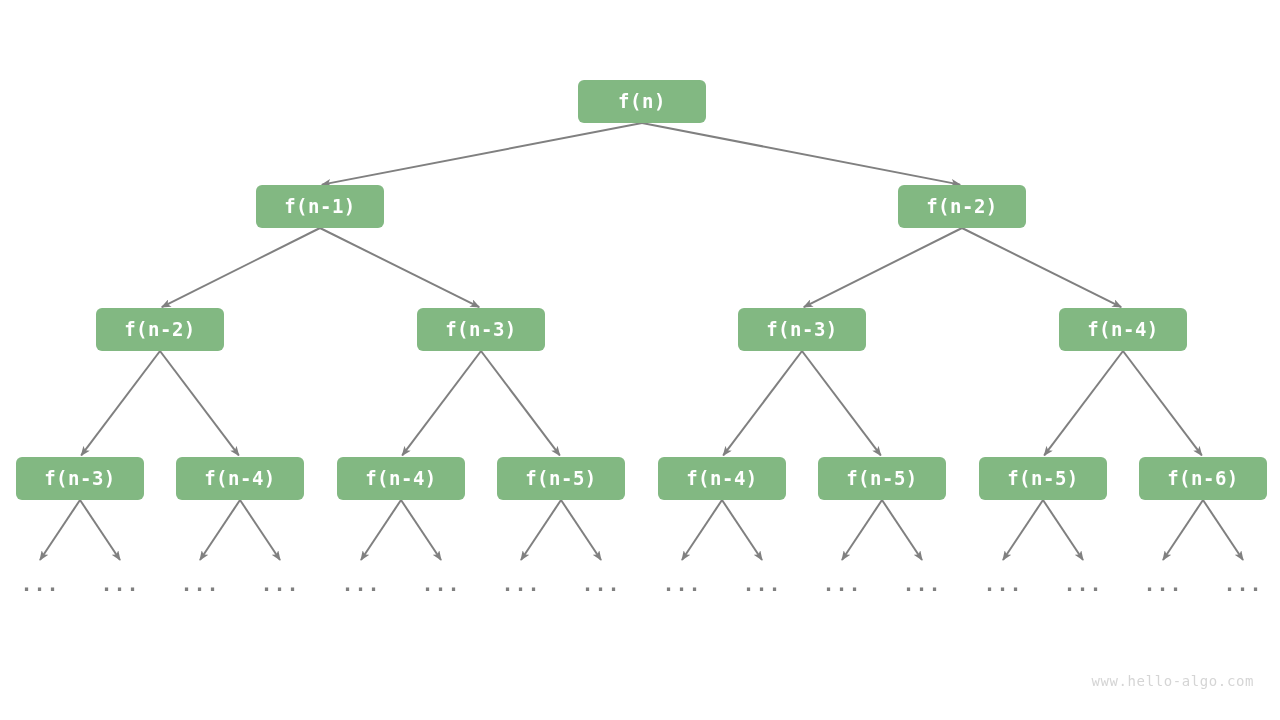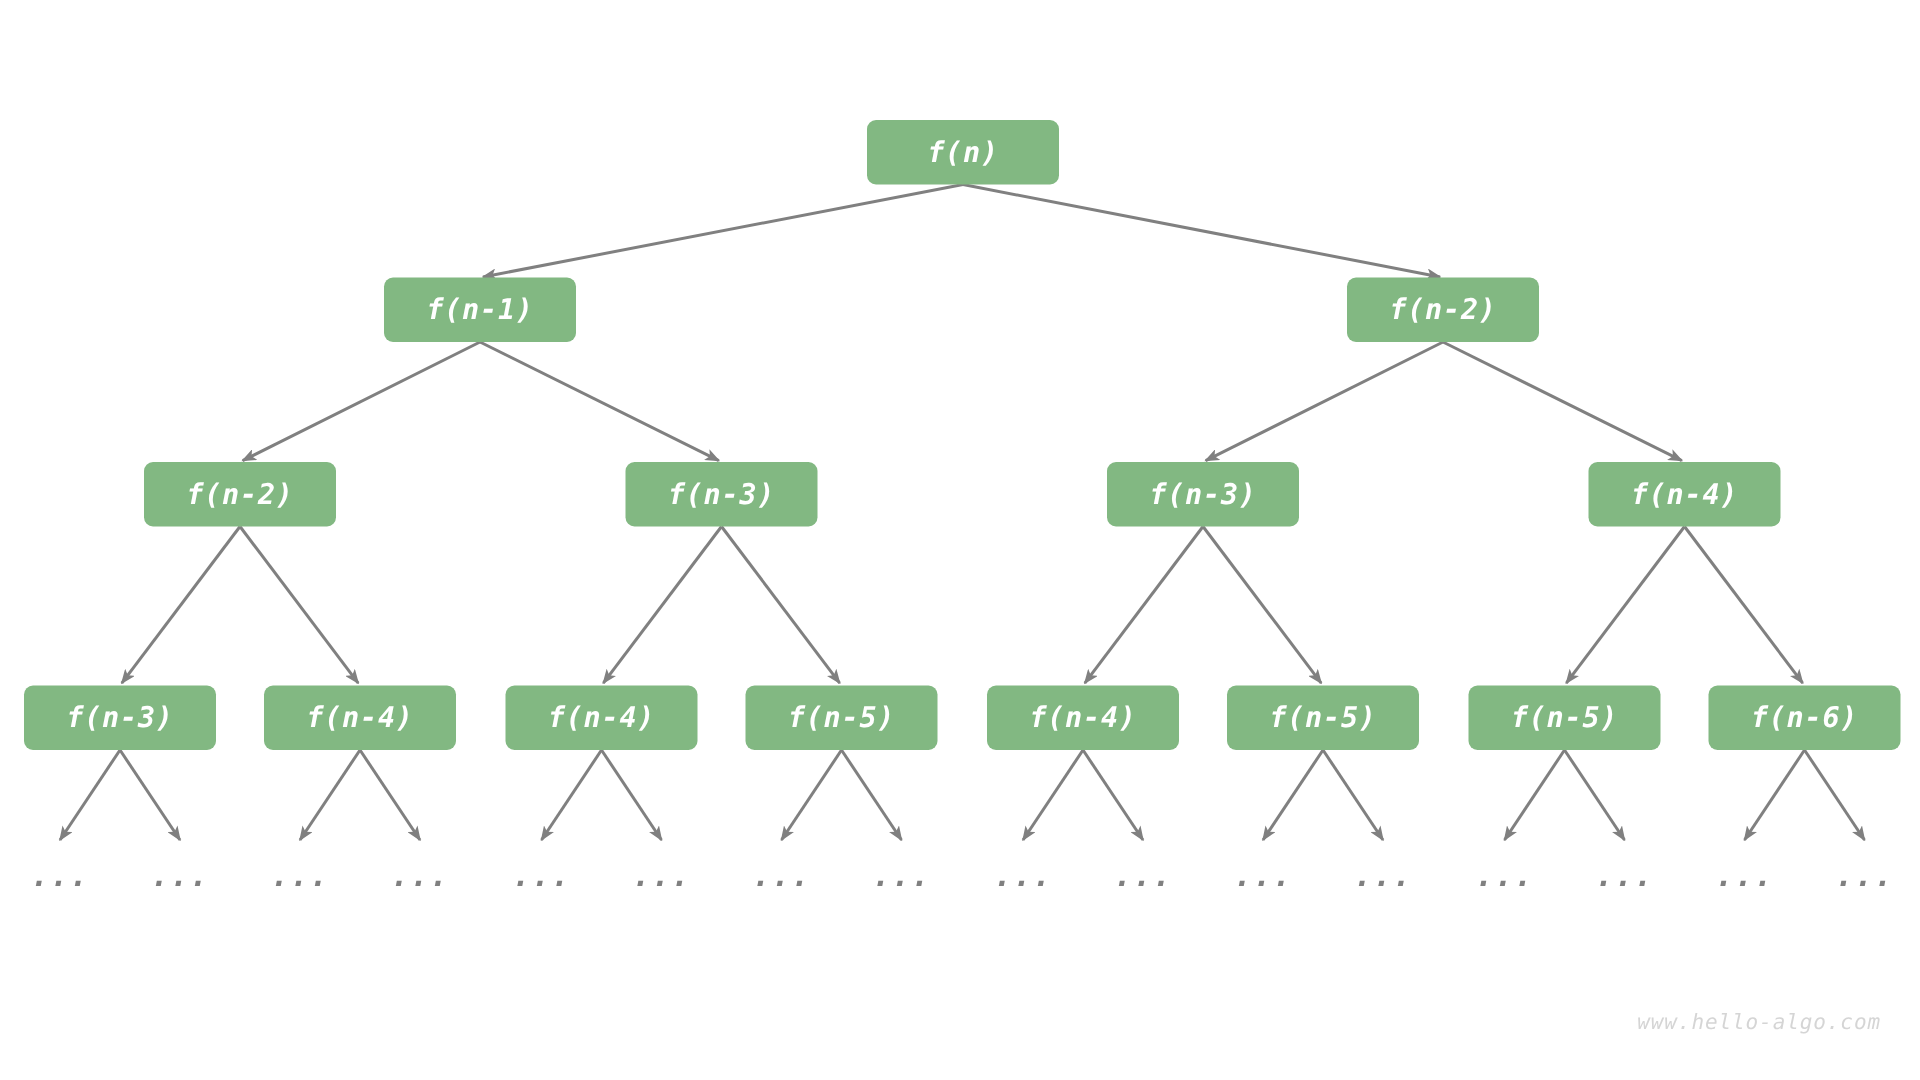--- a/index.html
+++ b/index.html
@@ -10,21 +10,20 @@
   body {
     width: 1280px;
     height: 720px;
     overflow: hidden;
     font-family: "DejaVu Sans Mono", monospace;
   }
   #diagram-root {
     position: relative;
     width: 1280px;
     height: 720px;
-    font-style: italic;
   }
   svg#tree-svg {
     display: block;
     width: 1280px;
     height: 720px;
   }
   .node-box {
     
   }
   .node-label {

